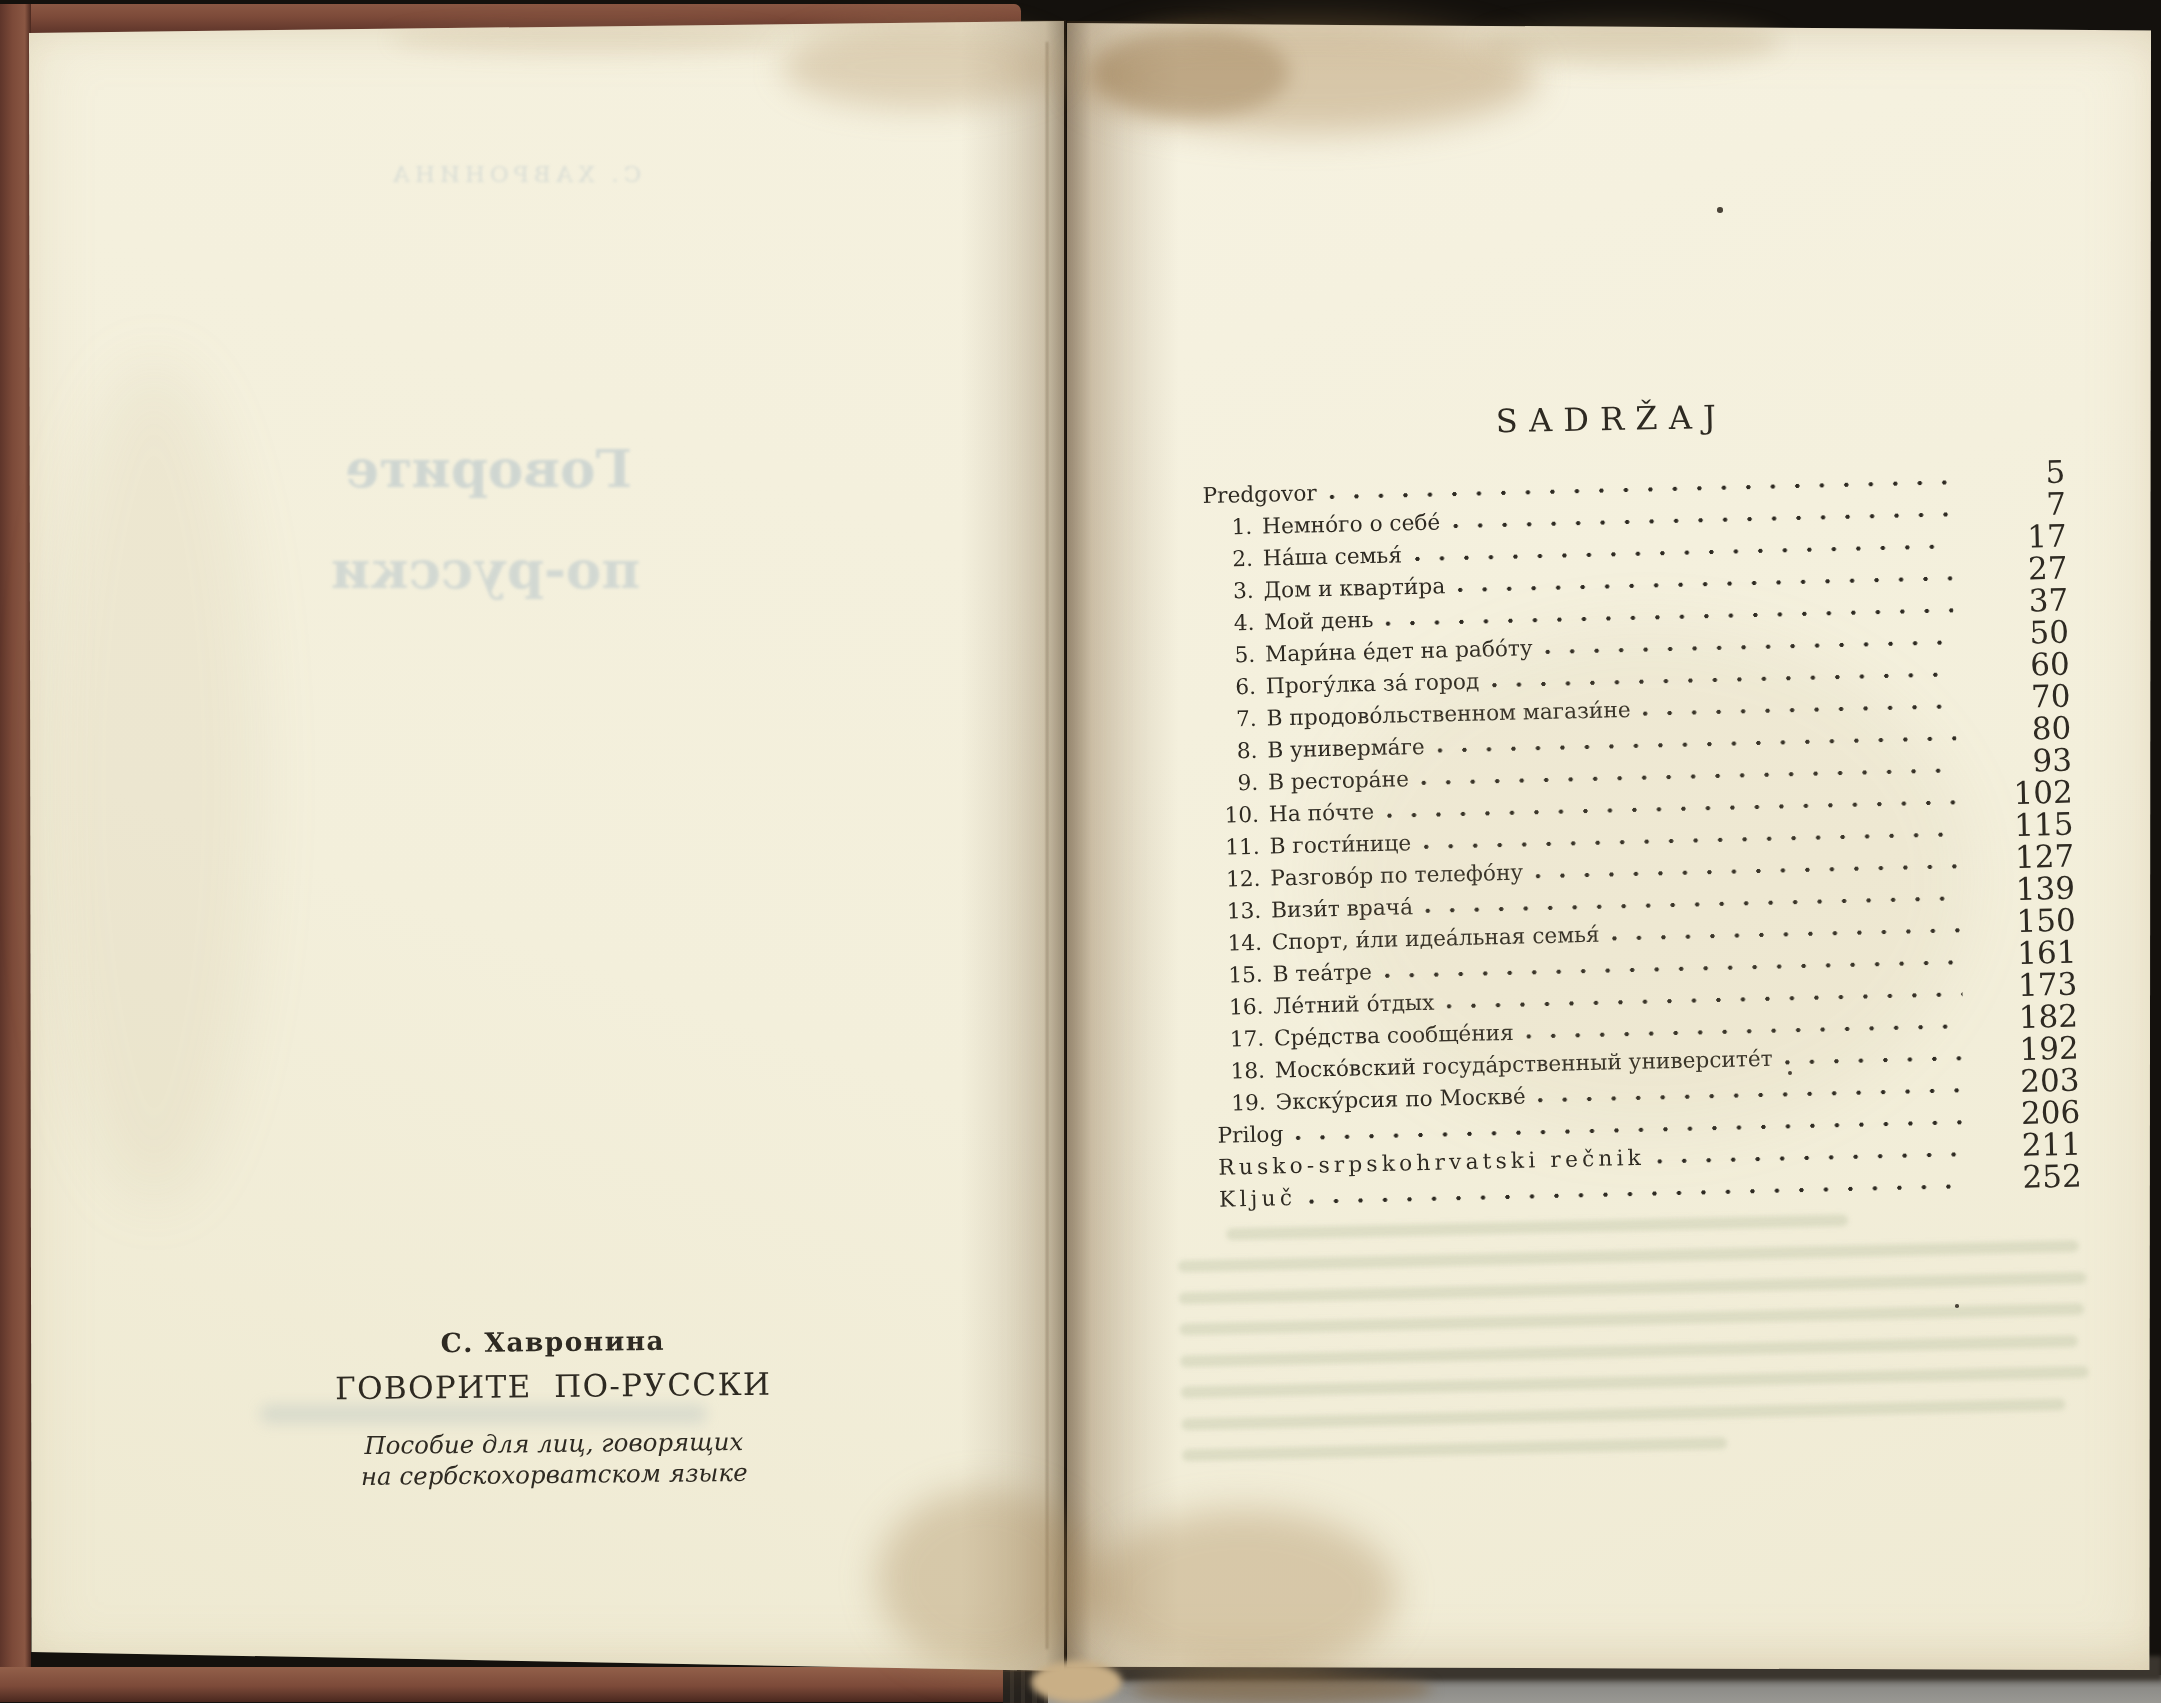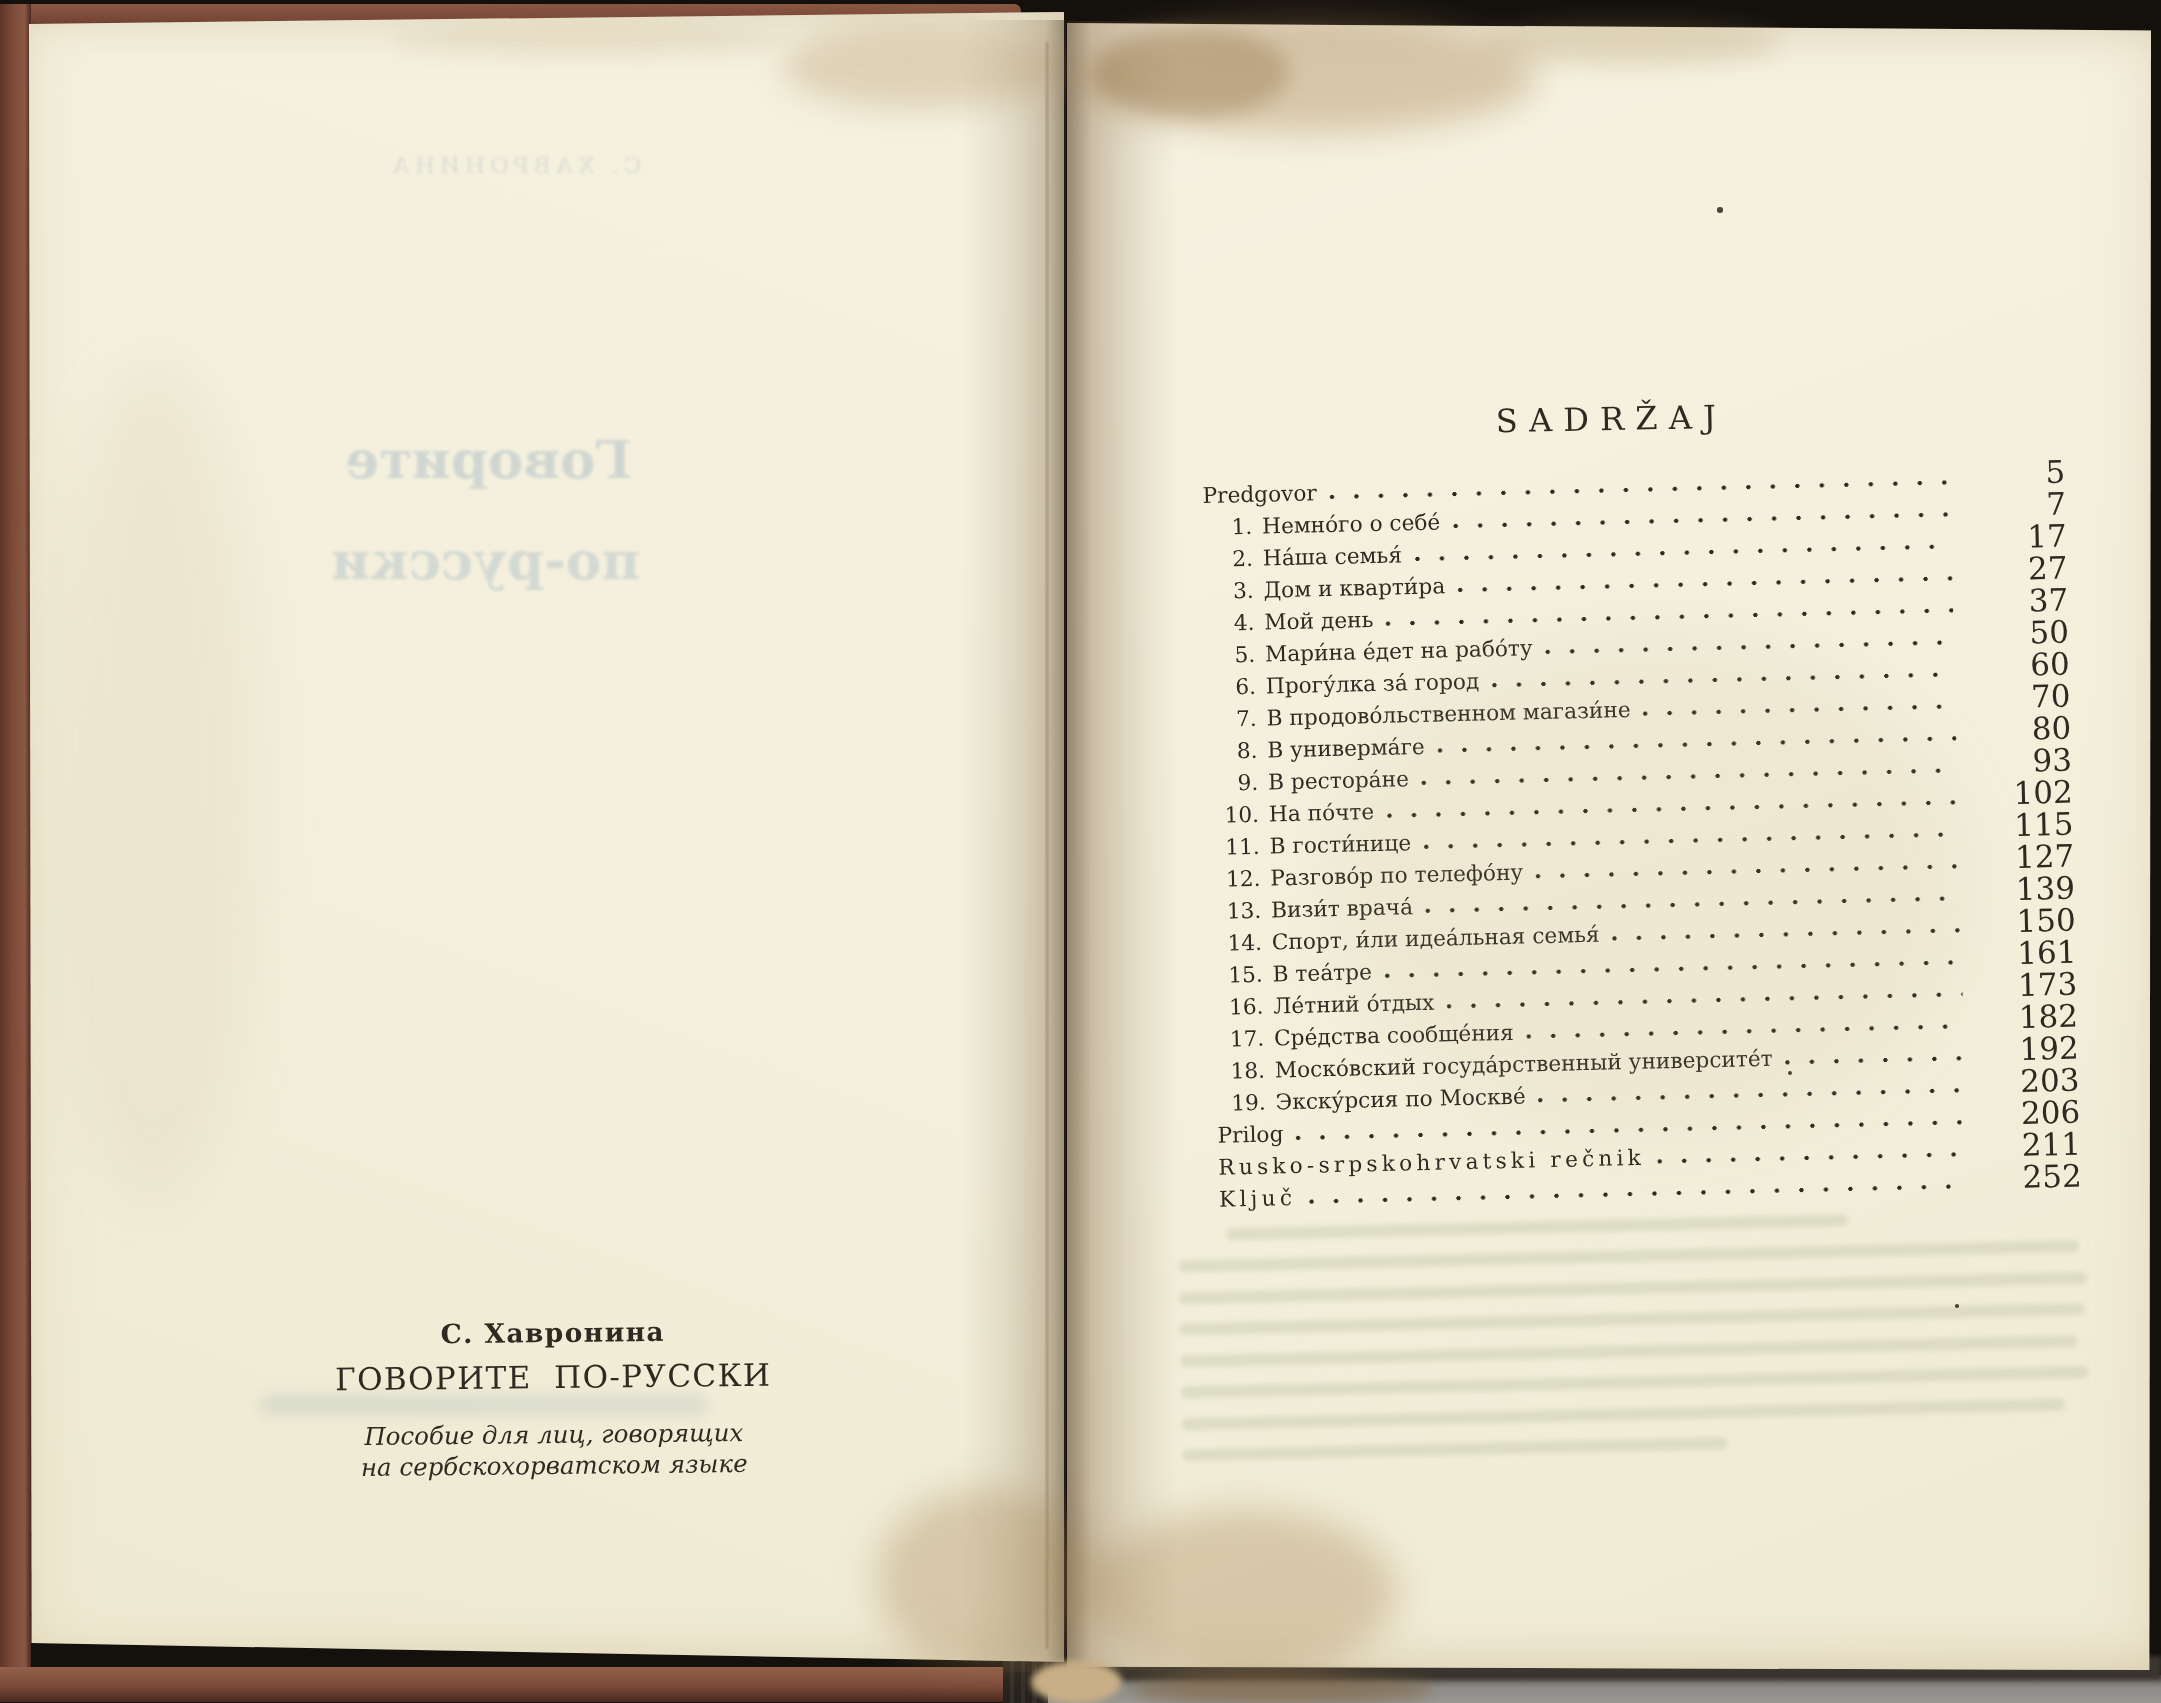--- a/index.html
+++ b/index.html
@@ -15,21 +15,21 @@
   .cover-bottom{left:0;top:1667px;width:1003px;height:35px;
              background:linear-gradient(180deg,#93604a 0%,var(--cover,#7c4a39) 55%,#4a281f 100%);}
   .woven-strip{position:absolute;left:1003px;top:1661px;width:91px;height:43px;
              background:repeating-linear-gradient(90deg,#25211d 0 7px,#332e28 7px 11.2px);}
   .grey-strip{position:absolute;left:1048px;top:1675px;width:1114px;height:29px;
              background:linear-gradient(180deg,#5a5752 0%,var(--bottom_strip,#8d8c88) 45%,#9a9994 100%);}
   .dark-under-right{position:absolute;left:1090px;top:1656px;width:1072px;height:24px;background:#3a352e;filter:blur(2.1px);}
 
   
   .page{position:absolute;box-shadow:0 7px 17px rgba(0,0,0,0.65);}
-  .page-left{left:29px;top:12px;width:1035px;height:1650px;
+  .page-left{left:29px;top:21px;width:1035px;height:1650px;
     clip-path:polygon(0 0.72%,100% 0,100% 100%,0.25% 98.85%);
     background:linear-gradient(200deg,#f5f1df 0%,var(--paper,#f3efdb) 55%,#eee9d1 100%);
     box-shadow:inset -24px 0 42px rgba(140,110,70,0.16),inset 0 0 63px rgba(200,178,135,0.28);}
   .page-right{left:1067px;top:23px;width:1084px;height:1647px;
     clip-path:polygon(0 0,100% 0.45%,99.85% 100%,0 99.8%);
     background:linear-gradient(160deg,#f6f2e1 0%,var(--paper,#f3efdb) 55%,#efead3 100%);
     box-shadow:inset 32px 0 49px rgba(145,112,70,0.20),inset 0 0 63px rgba(200,178,135,0.26);}
 
   
   .gutter-shadow-l{position:absolute;left:961px;top:19.6px;width:105px;height:1652px;z-index:5;

